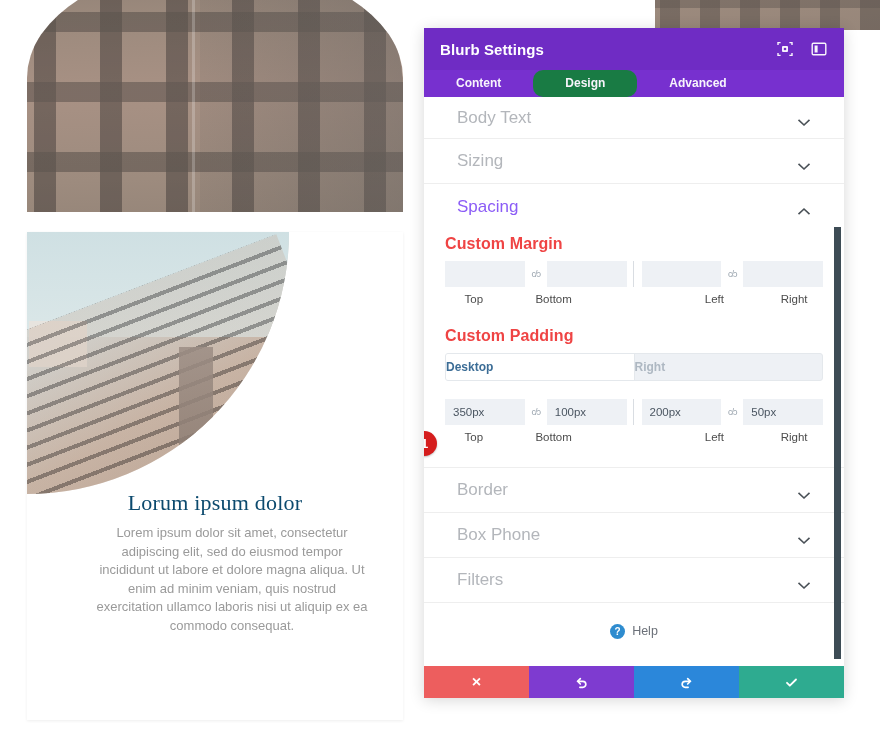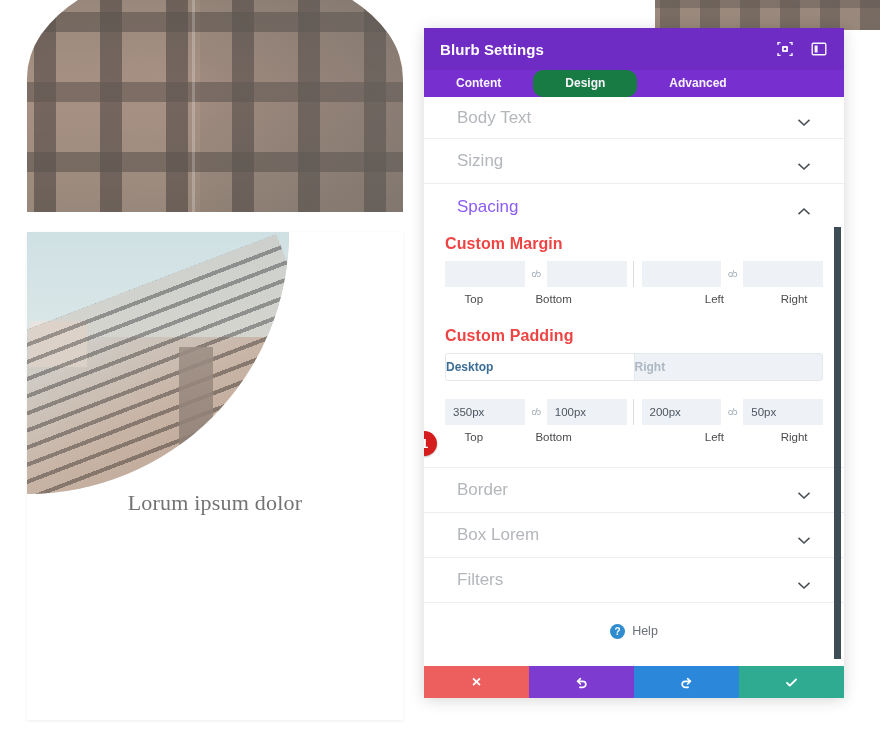--- a/index.html
+++ b/index.html
@@ -85,21 +85,21 @@
   .card2 .circlephoto .pillar {
     position: absolute; left: 58%; top: 44%; width: 34px; height: 42%;
     background: linear-gradient(180deg,#9c8d84,#8d7d73);
     opacity: .85;
   }
 
   .card2 .heading {
     position: absolute; left: 0; right: 0; top: 258px;
     text-align: center;
     font-family: "Liberation Serif", serif;
-    font-size: 22px; color: #737373; letter-spacing: .2px;
+    font-size: 22px; color: #0c4a6e; letter-spacing: .2px;
   }
   .card2 .body {
     position: absolute; left: 66px; right: 32px; top: 292px;
     text-align: center;
     font-size: 13px; line-height: 18.5px; color: #9a9a9a;
   }
 
   
   .card3 {
     position: absolute; left: 655px; top: -150px; width: 376px; height: 180px;
@@ -250,20 +250,21 @@
   </div>
 
   <div class="card2">
     <div class="circlephoto">
       <div class="sky"></div>
       <div class="block"></div>
       <div class="cornice"></div>
       <div class="pillar"></div>
     </div>
     <div class="heading">Lorum ipsum dolor</div>
+    <div class="body">Lorem ipsum dolor sit amet, consectetur adipiscing elit, sed do eiusmod tempor incididunt ut labore et dolore magna aliqua. Ut enim ad minim veniam, quis nostrud exercitation ullamco laboris nisi ut aliquip ex ea commodo consequat.</div>
   </div>
 
   <div id="modal">
 
     <div class="modal-header">
       <div class="modal-title">Blurb Settings</div>
       <div class="hdr-icons">
         <span class="hdr-icon">
           <svg viewBox="0 0 18 18" width="18" height="18" fill="none" stroke="#ffffff" stroke-width="1.4">
             <path d="M2 5V2.6h2.6M16 5V2.6h-2.6M2 13v2.4h2.6M16 13v2.4h-2.6"></path>
@@ -416,21 +417,21 @@
         <div class="section-row">
           <span class="label">Border</span>
           <span class="chev">
             <svg viewBox="0 0 14 9" width="14" height="9" fill="none" stroke="#4a5157" stroke-width="1.6">
                 <path d="M1.5 1.8 7 7 12.5 1.8"></path>
               </svg>
           </span>
         </div>
 
         <div class="section-row">
-          <span class="label">Box Lorem</span>
+          <span class="label">Box Phone</span>
           <span class="chev">
             <svg viewBox="0 0 14 9" width="14" height="9" fill="none" stroke="#4a5157" stroke-width="1.6">
                 <path d="M1.5 1.8 7 7 12.5 1.8"></path>
               </svg>
           </span>
         </div>
 
         <div class="section-row">
           <span class="label">Filters</span>
           <span class="chev">

